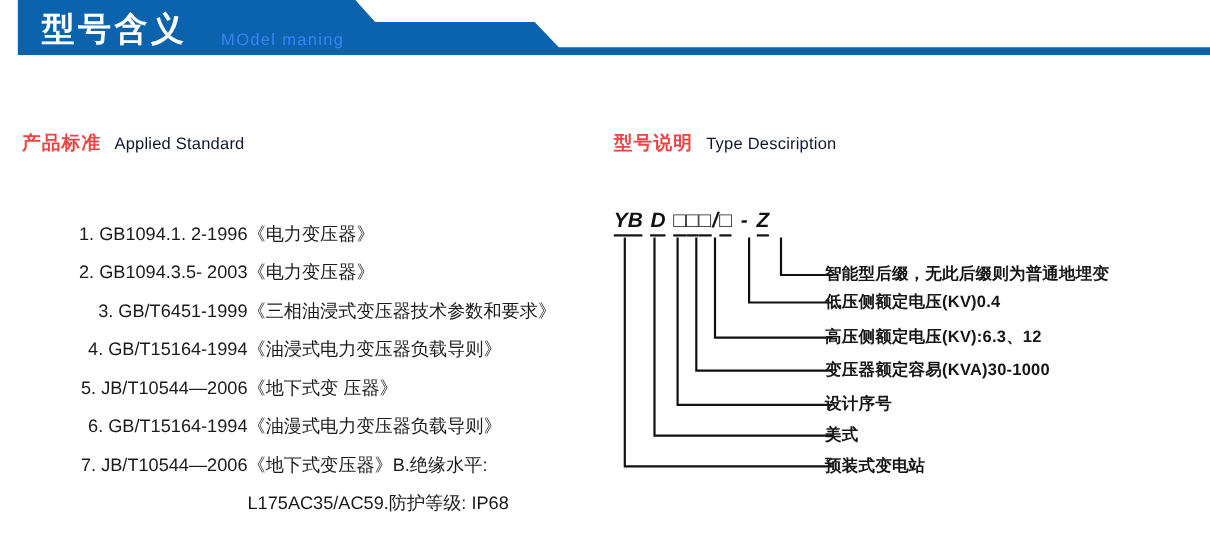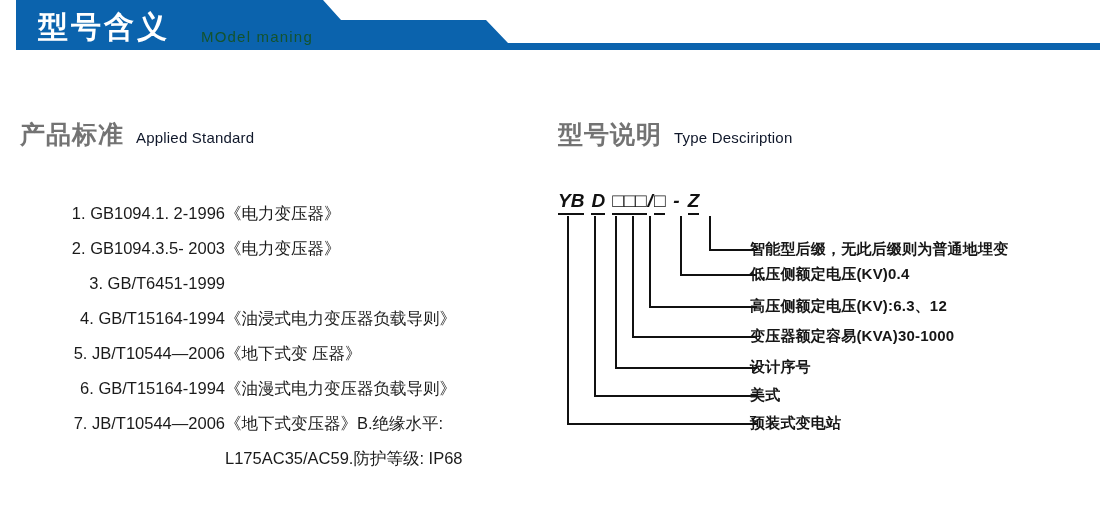--- a/index.html
+++ b/index.html
@@ -39,35 +39,35 @@
     color: #ffffff;
     letter-spacing: 3px;
     line-height: 38px;
   }
   .banner-sub {
     position: absolute;
     left: 185px;
     top: 28px;
     font-size: 15px;
     font-weight: 400;
-    color: #14532d;
+    color: #3b82f6;
     letter-spacing: 1.2px;
     line-height: 18px;
   }
 
   
   .section-head {
     position: absolute;
     display: flex;
     align-items: baseline;
   }
   .section-head .cn {
-    font-size: 25px;
-    font-weight: 700;
-    color: #737373;
+    font-size: 17px;
+    font-weight: 700;
+    color: #ef4444;
     letter-spacing: 1px;
     white-space: nowrap;
   }
   .section-head .en {
     font-size: 15px;
     font-weight: 400;
     color: #0f172a;
     margin-left: 12px;
     letter-spacing: 0.2px;
     white-space: nowrap;
@@ -179,20 +179,21 @@
   <div class="std-row">
     <span class="std-code">1. GB1094.1. 2-1996</span>
     <span class="std-name">《电力变压器》</span>
   </div>
   <div class="std-row">
     <span class="std-code">2. GB1094.3.5- 2003</span>
     <span class="std-name">《电力变压器》</span>
   </div>
   <div class="std-row">
     <span class="std-code">3. GB/T6451-1999</span>
+    <span class="std-name">《三相油浸式变压器技术参数和要求》</span>
   </div>
   <div class="std-row">
     <span class="std-code">4. GB/T15164-1994</span>
     <span class="std-name">《油浸式电力变压器负载导则》</span>
   </div>
   <div class="std-row">
     <span class="std-code">5. JB/T10544—2006</span>
     <span class="std-name">《地下式变 压器》</span>
   </div>
   <div class="std-row">

